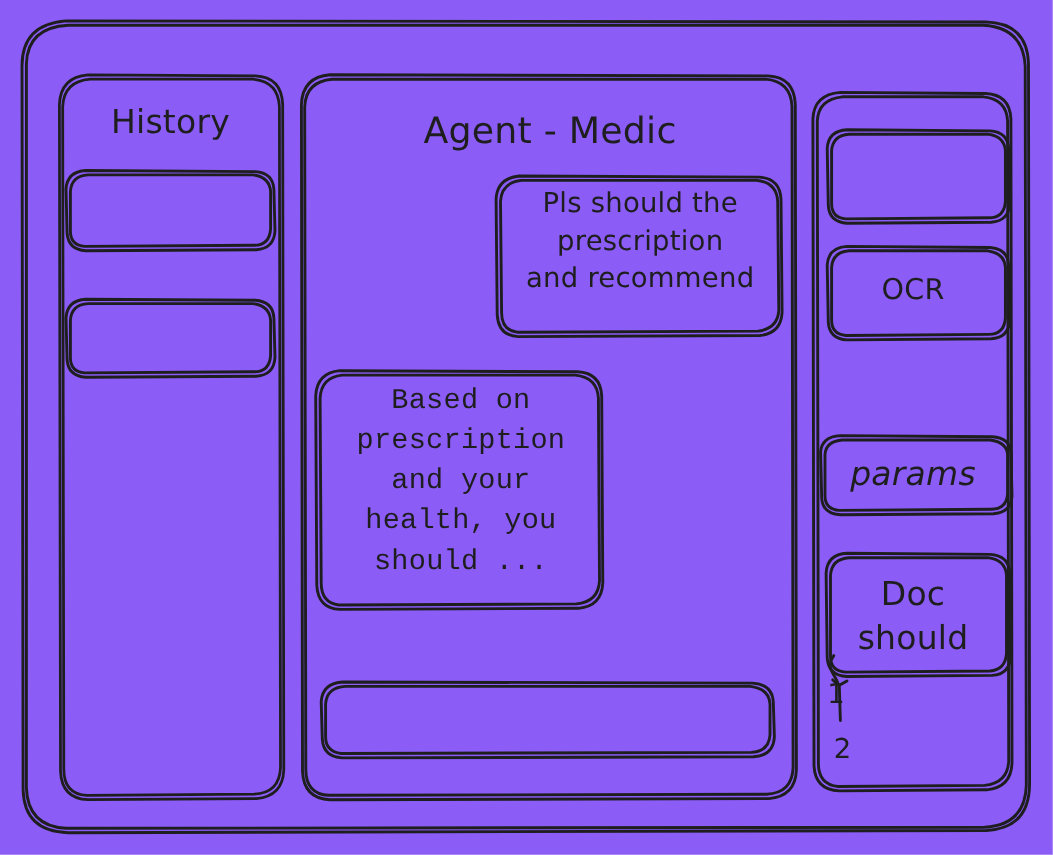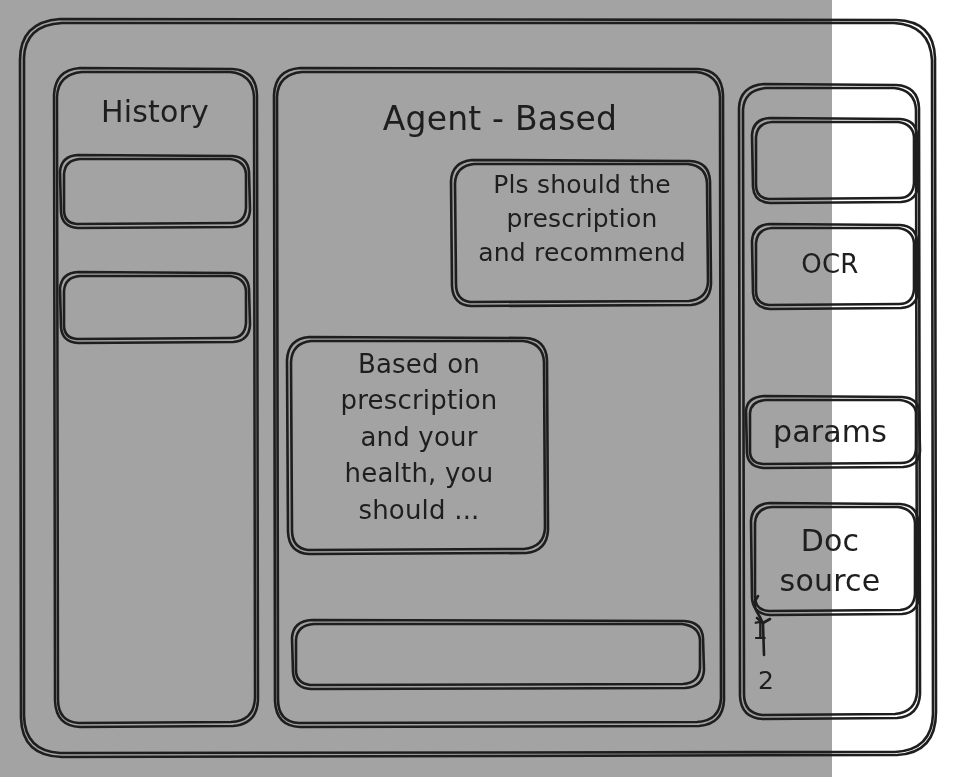--- a/index.html
+++ b/index.html
@@ -8,23 +8,23 @@
     background: #ffffff;
   }
   body {
     width: 957px;
     height: 777px;
     overflow: hidden;
     font-family: "DejaVu Sans", sans-serif;
   }
   #stage {
     position: relative;
-    width: 832px;
+    width: 957px;
     height: 777px;
-    background: #a3a3a3;
+    background: #8b5cf6;
   }
   #sketch {
     position: absolute;
     top: 0; left: 0;
     width: 957px;
     height: 777px;
   }
   .lbl {
     position: absolute;
     color: #1e1e1e;
@@ -33,25 +33,25 @@
     line-height: 1.30;
     white-space: pre-line;
     letter-spacing: 0.2px;
     -webkit-font-smoothing: antialiased;
   }
   
   #history-title  { left: 60px;  top: 92px;  width: 190px; font-size: 30px; }
   #agent-title    { left: 300px; top: 98px;  width: 400px; font-size: 33px; }
 
   #user-msg-text  { left: 458px; top: 168px; width: 248px; font-size: 25px; line-height:1.36;}
-  #agent-msg-text { left: 296px; top: 346px; width: 246px; font-size: 26px; line-height:1.40;}
+  #agent-msg-text { left: 296px; top: 346px; width: 246px; font-size: 26px; line-height:1.40;font-family:Liberation Mono, monospace;}
 
   #btn-llm-label    { left: 748px; top: 148px; width: 164px; font-size: 31px; }
   #btn-ocr-label    { left: 748px; top: 248px; width: 164px; font-size: 26px; }
-  #btn-params-label { left: 744px; top: 412px; width: 172px; font-size: 30px; }
+  #btn-params-label { left: 744px; top: 412px; width: 172px; font-size: 30px; font-style: italic; }
   #btn-doc-label    { left: 748px; top: 521px; width: 164px; font-size: 30px; line-height:1.33;}
 
   #src-1 { left: 752px; top: 615px; width: 30px; font-size: 25px; text-align: left;}
   #src-2 { left: 758px; top: 665px; width: 30px; font-size: 25px; text-align: left;}
 </style>
 </head>
 <body>
 
 <div id="stage">
 
@@ -124,39 +124,39 @@
 
     <g stroke-width="2.6">
       <path d="M 758 596 Q 752 604 757 612 Q 761 618 763 624 L 764 655"></path>
       <path d="M 757 618 L 763 623 L 770 619"></path>
     </g>
 
   </svg>
 
   <div class="lbl" id="history-title">History</div>
 
-  <div class="lbl" id="agent-title">Agent - Based</div>
+  <div class="lbl" id="agent-title">Agent - Medic</div>
 
   <div class="lbl" id="user-msg-text">Pls should the
 prescription
 and recommend</div>
 
   <div class="lbl" id="agent-msg-text">Based on
 prescription
 and your
 health, you
 should ...</div>
 
 
   <div class="lbl" id="btn-ocr-label">OCR</div>
 
   <div class="lbl" id="btn-params-label">params</div>
 
   <div class="lbl" id="btn-doc-label">Doc
-source</div>
+should</div>
 
   <div class="lbl" id="src-1">1</div>
 
   <div class="lbl" id="src-2">2</div>
 
   <div style="position:absolute;left:60px;top:155px;width:190px;height:73px;"></div>
   <div style="position:absolute;left:60px;top:272px;width:190px;height:71px;"></div>
 
   <div style="position:absolute;left:451px;top:160px;width:260px;height:146px;"></div>
   <div style="position:absolute;left:287px;top:337px;width:261px;height:217px;"></div>

